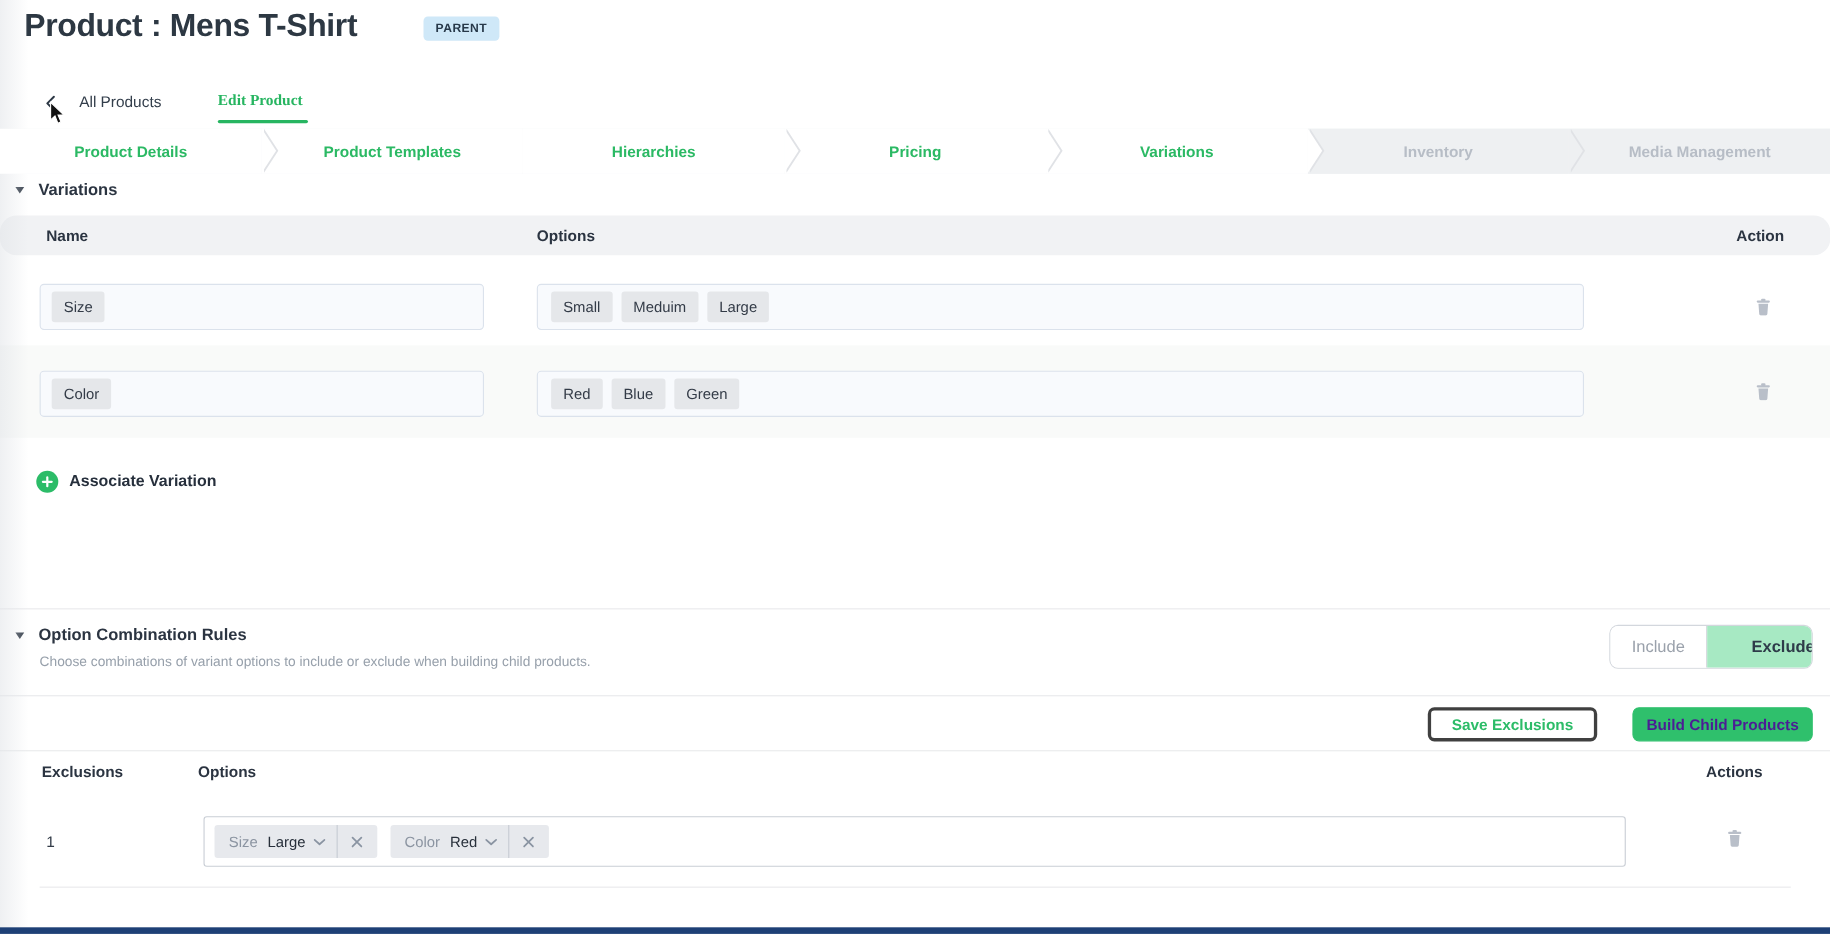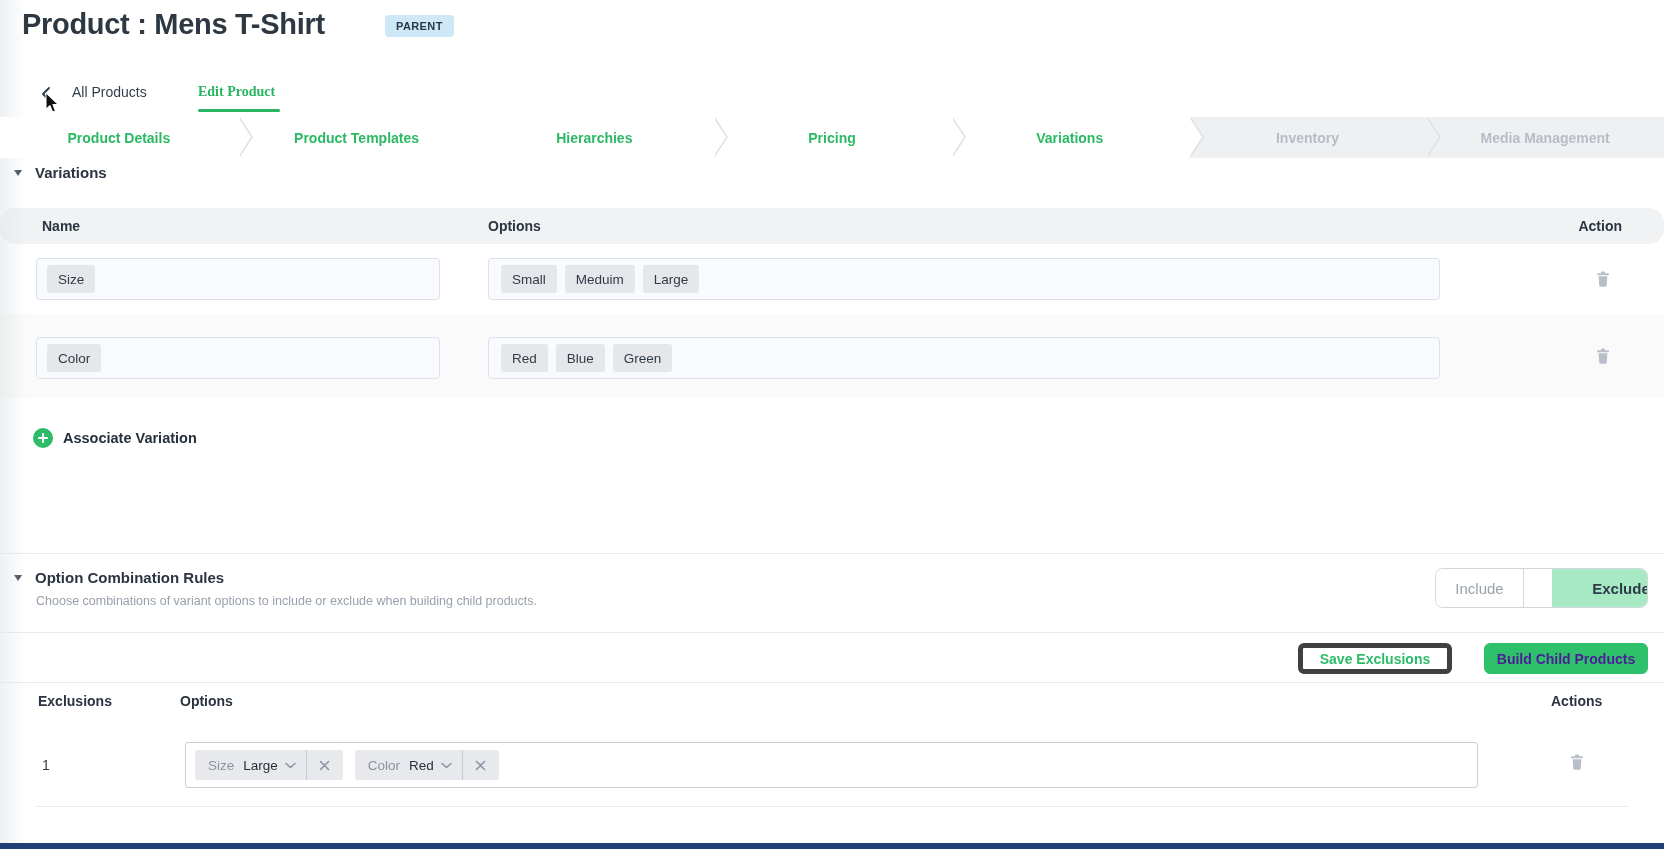--- a/index.html
+++ b/index.html
@@ -35,21 +35,21 @@
     border-top:20.5px solid transparent; border-bottom:20.5px solid transparent; border-left:13px solid #fff; }
   .step.todo:not(:last-child)::after { border-left-color:#eef0f2; }
 
   
   .caret { width:0; height:0; border-left:4.5px solid transparent; border-right:4.5px solid transparent;
     border-top:6px solid #39424e; display:inline-block; }
   .sec-head { position:absolute; display:flex; align-items:center; gap:13px; }
   .sec-head .t { font-size:15px; font-weight:700; color:#2b3441; }
 
   
-  .vhead { position:absolute; left:0; top:208px; width:100%; height:36px; background:#f1f2f4;
+  .vhead { position:absolute; left:0; top:196px; width:100%; height:36px; background:#f1f2f4;
     display:flex; align-items:center; font-size:14px; font-weight:700; color:#2b3441;border-radius:15px; }
   .vhead .h-name { position:absolute; left:42px; }
   .vhead .h-options { position:absolute; left:488px; }
   .vhead .h-action { position:absolute; right:42px; }
   .vrows { position:absolute; left:0; top:244px; width:100%; }
   .vrow { position:relative; width:100%; }
   .vrow:nth-child(1) { height:70px; background:#ffffff; }
   .vrow:nth-child(2) { height:84px; background:#f9faf9; }
   .fieldbox { position:absolute; background:#f8fafd; border:1px solid #dbe2ec; border-radius:4px;
     height:42px; display:flex; align-items:center; cursor:text; }
@@ -66,28 +66,28 @@
   .plus-circle { width:20px; height:20px; border-radius:50%; background:#2cbc68; position:relative; }
   .plus-circle::before, .plus-circle::after { content:""; position:absolute; background:#fff; border-radius:1px; }
   .plus-circle::before { left:5px; top:9px; width:10px; height:2px; }
   .plus-circle::after { left:9px; top:5px; width:2px; height:10px; }
   .assoc .label { font-size:14.5px; font-weight:700; color:#262f3c; }
 
   
   .rules-divider { position:absolute; left:0; width:100%; border-top:1px solid #e8e9eb; }
   .rules-sub { position:absolute; left:36px; top:594px; font-size:12.5px; color:#97a0ab; }
   .toggle { position:absolute; right:16px; top:568px; height:40px; display:flex;
-    border:1px solid #d3d7dd; border-radius:8px; overflow:hidden; background:#fff;gap:28px; }
+    border:1px solid #d3d7dd; border-radius:8px; overflow:hidden; background:#fff; }
   .toggle .seg { display:flex; align-items:center; justify-content:center; font-size:15px; cursor:pointer; }
   .toggle .seg.include { width:88px; color:#9aa1ab; background:#ffffff; border-right:1px solid #d3d7dd; }
   .toggle .seg.exclude { width:95px; color:#2e3b49; font-weight:600; background:#a7e9c3;padding-left:43px; }
 
   .btn { position:absolute; top:643px; height:31px; border-radius:6px; display:flex; align-items:center;
     justify-content:center; font-size:14px; cursor:pointer; }
-  .btn.save { right:212px; width:154px; background:#fff; border:5px solid #404040; color:#2cbc68; font-weight:600; }
+  .btn.save { right:212px; width:154px; background:#fff; border:3px solid #404040; color:#2cbc68; font-weight:600; }
   .btn.build { right:16px; width:164px; background:#2fc06c; border:1px solid #2fc06c; color:#4c1d95; font-weight:700; }
 
   
   .xhead { position:absolute; left:0; top:682px; width:100%; height:36px; display:flex; align-items:center;
     font-size:14px; font-weight:700; color:#2b3441; border-top:1px solid #e9eaec; }
   .xhead .h-excl { position:absolute; left:38px; }
   .xhead .h-opts { position:absolute; left:180px; }
   .xhead .h-acts { position:absolute; left:1551px; }
   .xrow { position:absolute; left:0; top:718px; width:100%; height:88px; }
   .xrow .idx { position:absolute; left:42px; top:39px; font-size:14px; color:#333c48; }

